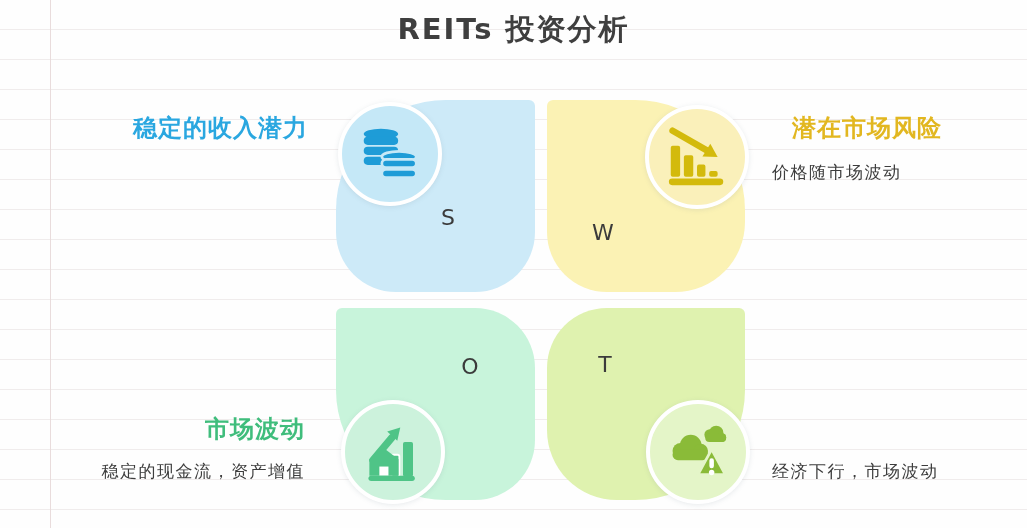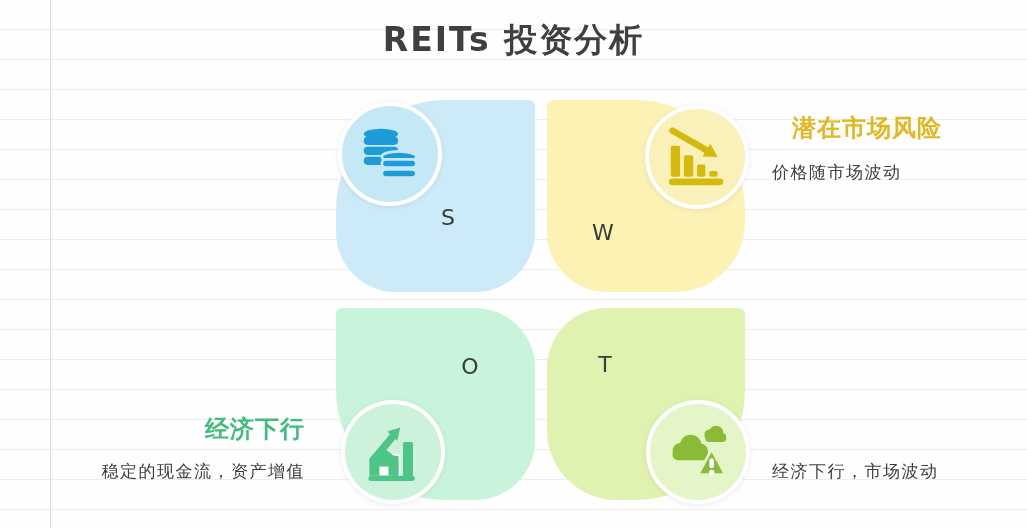--- a/index.html
+++ b/index.html
@@ -5,22 +5,22 @@
   html,body{margin:0;padding:0;}
   #canvas{
     position:relative;width:1027px;height:528px;overflow:hidden;
     font-family:"DejaVu Sans",sans-serif;
     background:#fefefe;
     background-image:repeating-linear-gradient(to bottom,#fefefe 0 29px,#f0ecec 29px 30px);
   }
   .margin-line{position:absolute;left:50px;top:0;bottom:0;width:1px;background:#e9dcdc;}
 
   .page-title{
-    position:absolute;left:0;right:0;top:10px;margin:8px;text-align:center;
-    font-size:33px;font-weight:bold;color:#3f3f3f;letter-spacing:2px;
+    position:absolute;left:0;right:0;top:10px;margin:0;text-align:center;
+    font-size:29px;font-weight:bold;color:#3f3f3f;letter-spacing:2px;
   }
 
   
   .petal{position:absolute;width:199px;height:192px;background:var(--petal);}
   .petal-s{left:336px;top:100px;border-radius:110px 6px 60px 60px;}
   .petal-w{left:547px;top:100px;width:198px;border-radius:6px 110px 70px 60px;}
   .petal-o{left:336px;top:308px;border-radius:6px 60px 60px 110px;}
   .petal-t{left:547px;top:308px;width:198px;border-radius:60px 6px 110px 70px;}
 
   
@@ -131,21 +131,22 @@
         <circle cx="25" cy="24" r="12"></circle>
         <circle cx="36" cy="30" r="8"></circle>
         <rect x="5" y="28" width="39" height="12" rx="6"></rect>
         <path class="tri" d="M48 28 L63 56 L33 56 Z"></path>
         <rect x="45.5" y="38" width="5" height="11" rx="2.5" fill="#ffffff"></rect>
         <circle cx="48" cy="53.5" r="3" fill="#ffffff"></circle>
       </svg>
     </span>
   </div>
 
+  <div class="qt qt-tl" style="--tc: #2aa7e0;">稳定的收入潜力</div>
 
   <div class="qt qt-tr" style="--tc: #e2b720;">潜在市场风险</div>
   <div class="qsub sub-tr">价格随市场波动</div>
 
-  <div class="qt qt-bl" style="--tc: #3fbd7c;">经济下行</div>
+  <div class="qt qt-bl" style="--tc: #3fbd7c;">市场波动</div>
   <div class="qsub sub-bl">稳定的现金流，资产增值</div>
 
   <div class="qsub sub-br">经济下行，市场波动</div>
 </div>
 
 </body></html>

